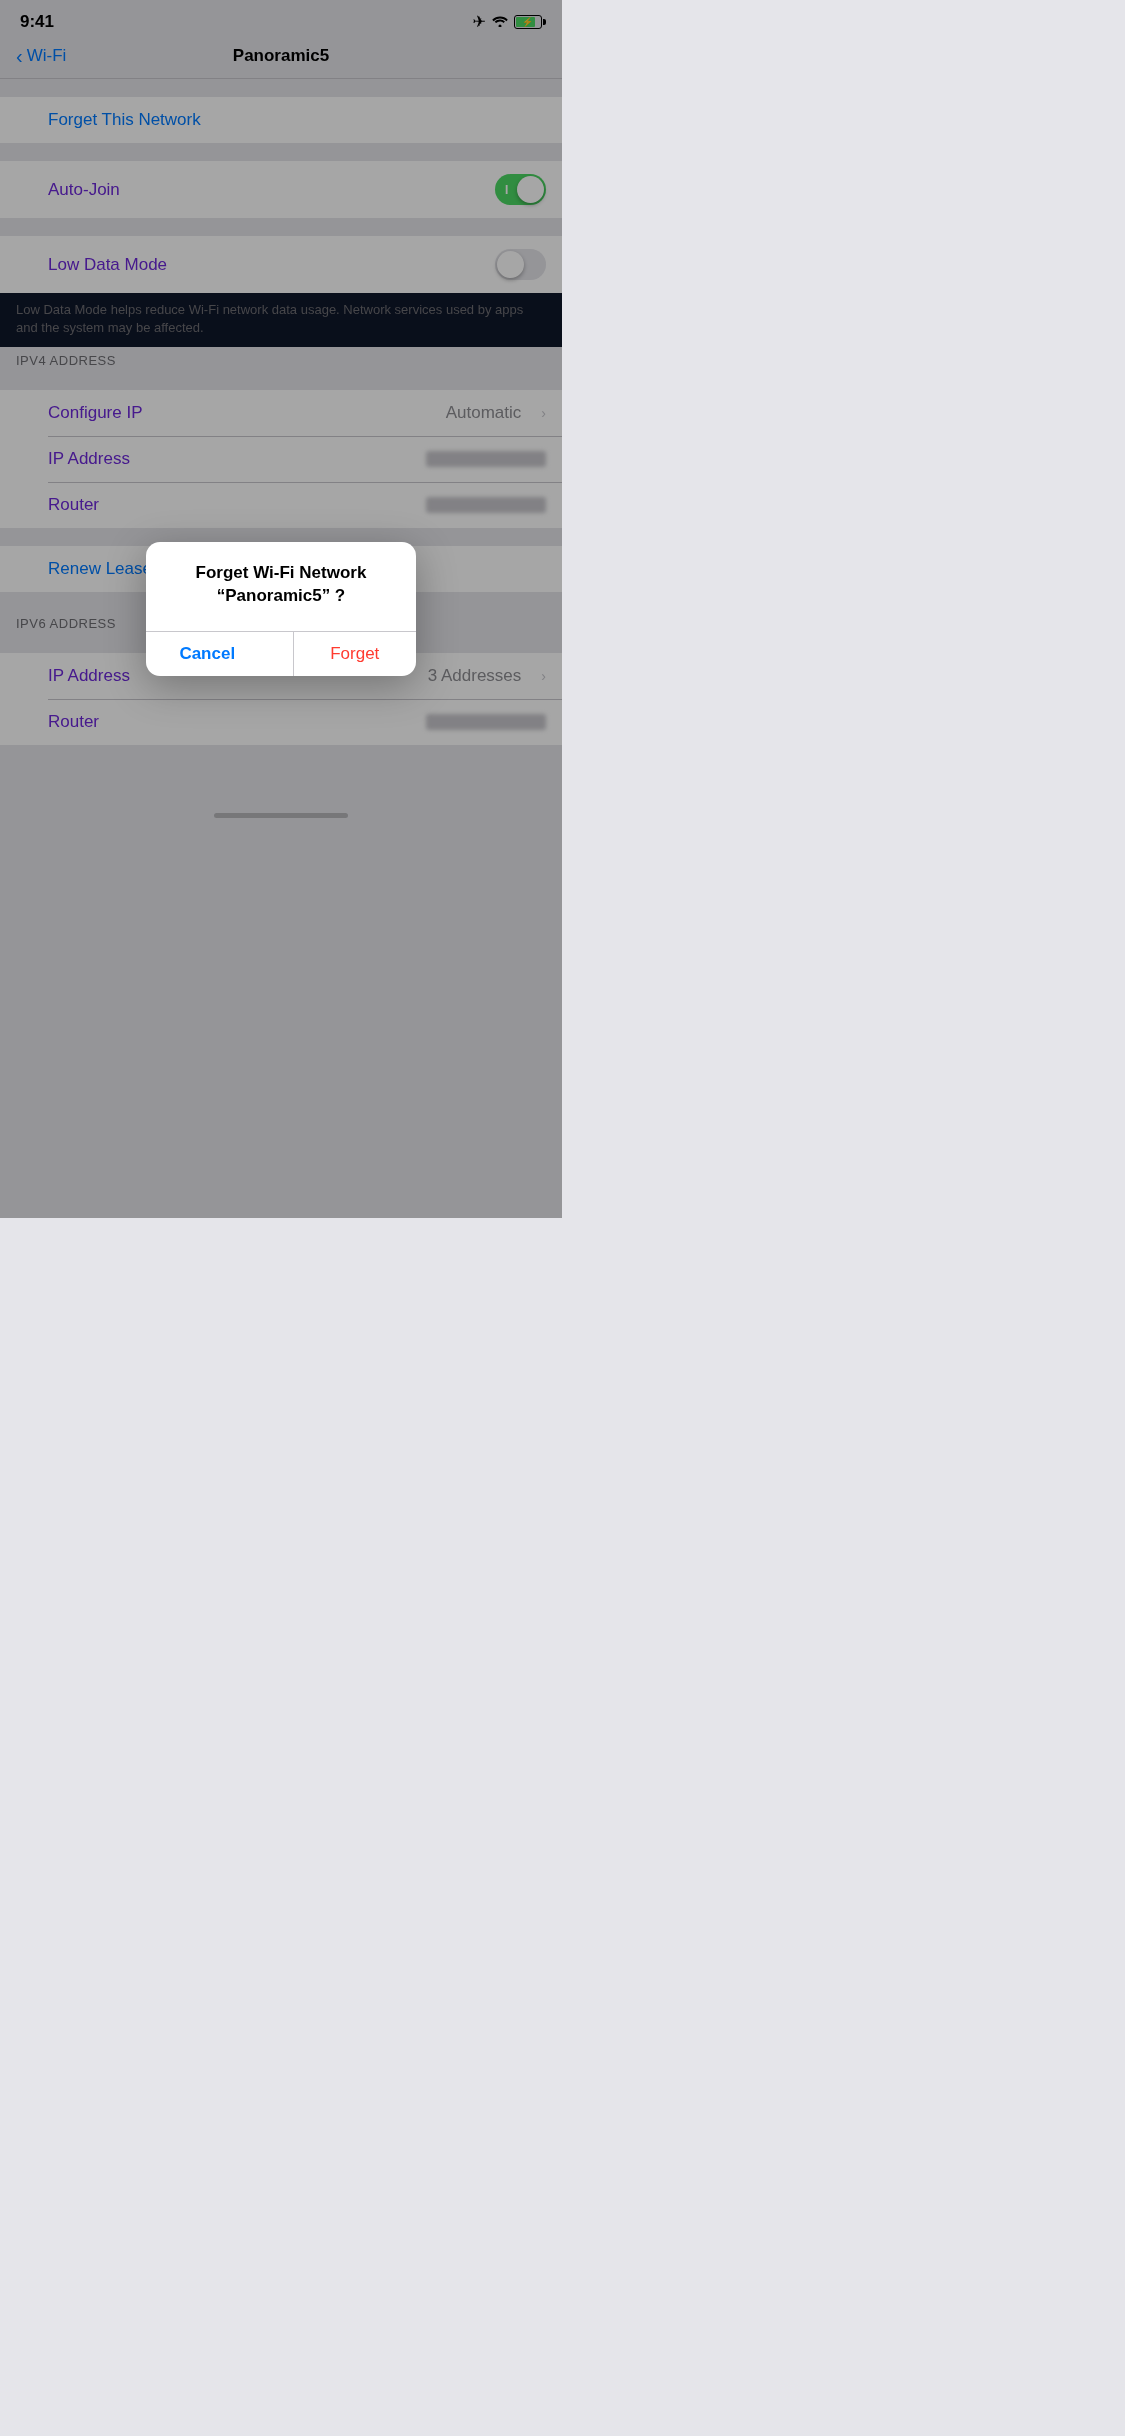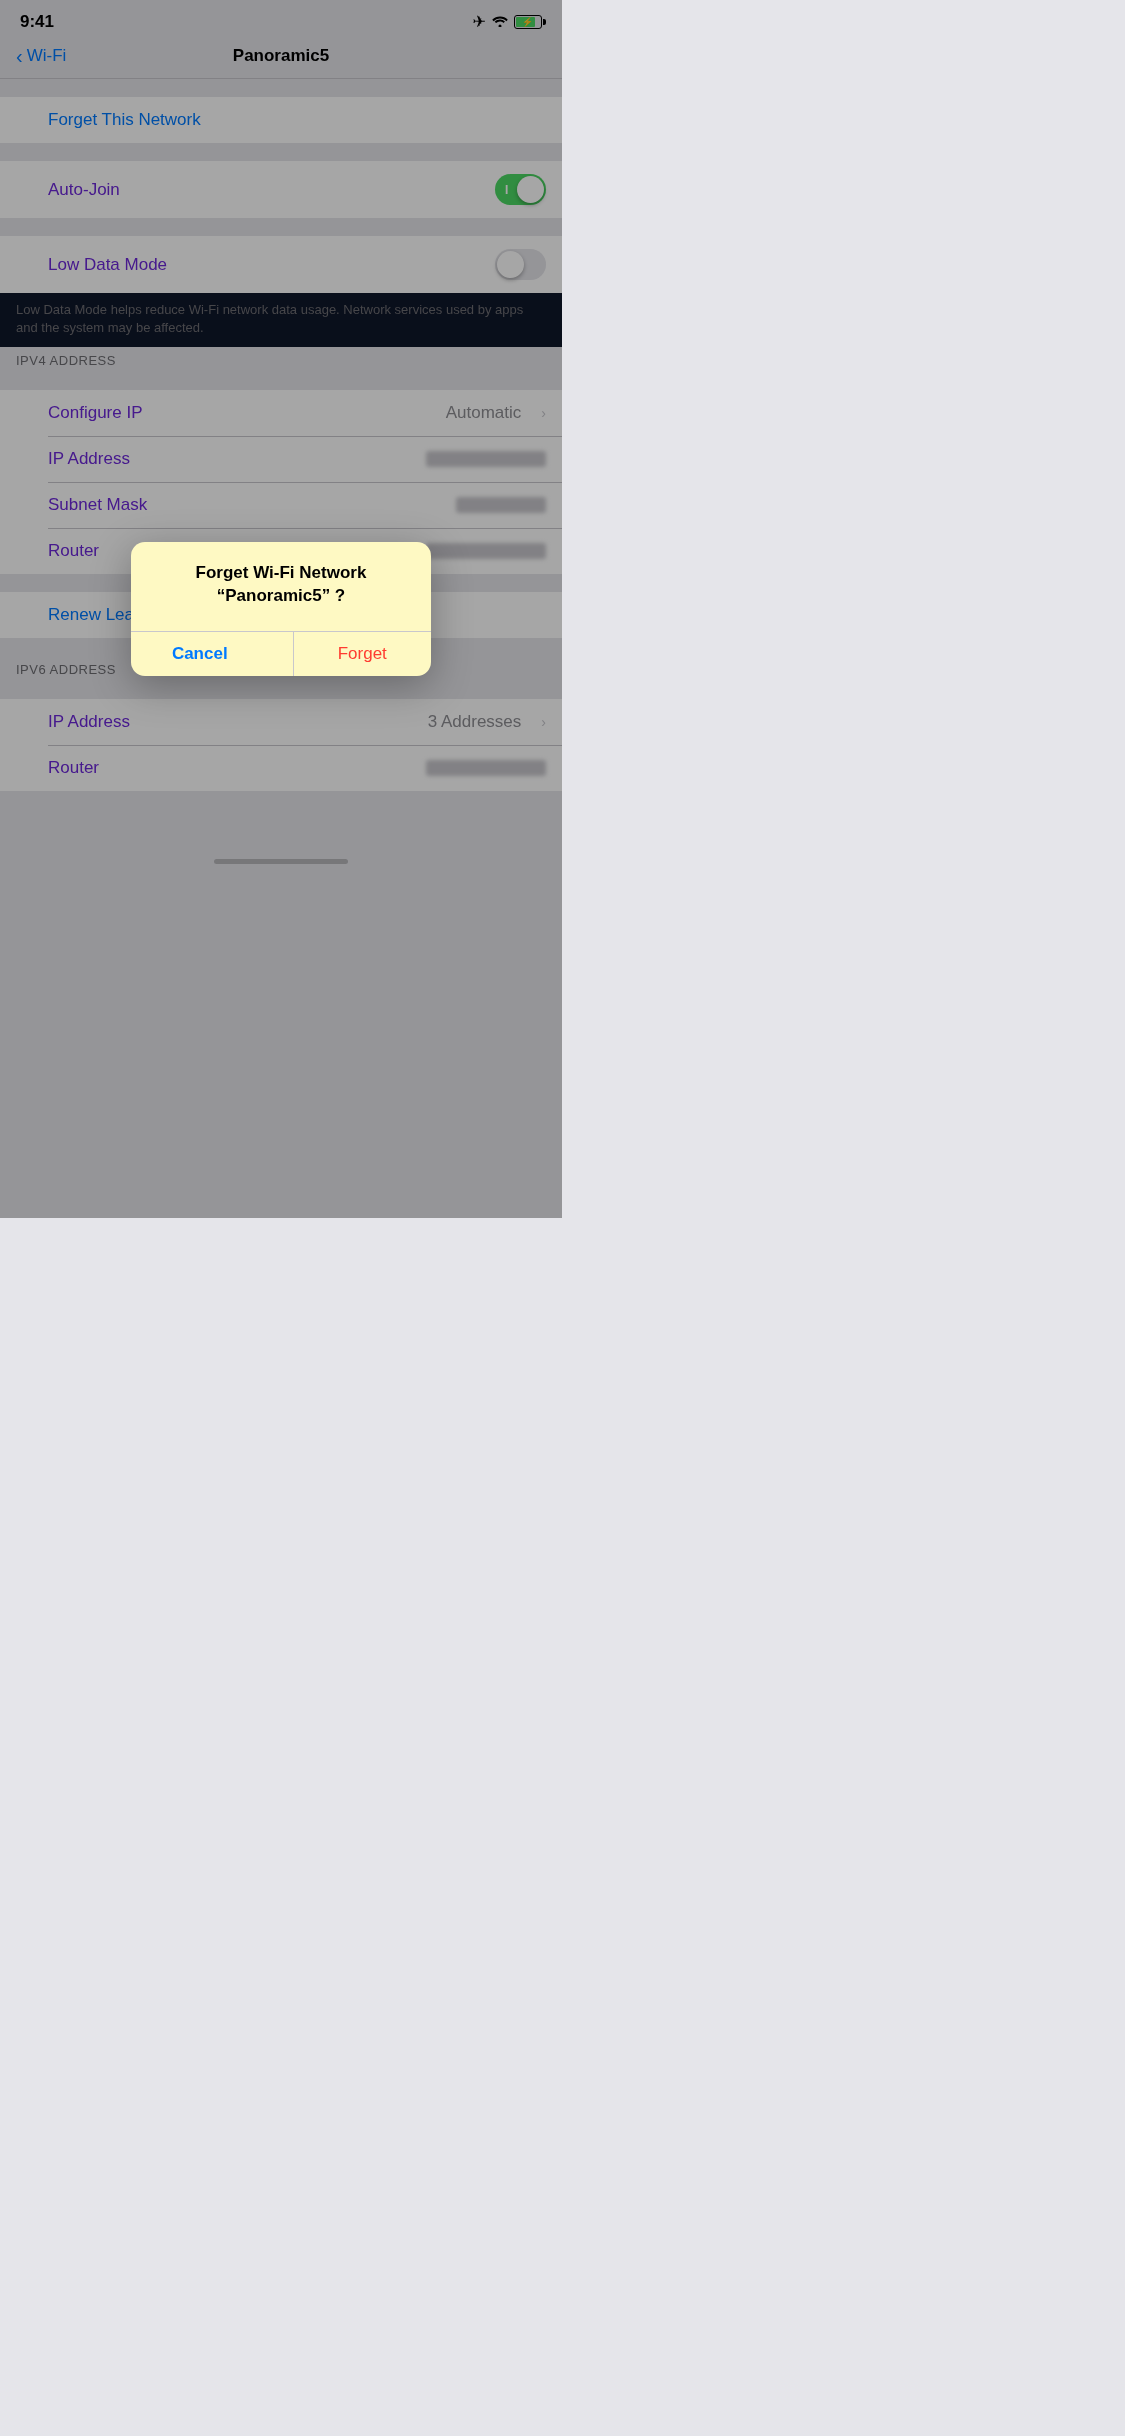--- a/index.html
+++ b/index.html
@@ -241,23 +241,23 @@
       right: 0;
       bottom: 0;
       background: rgba(0,0,0,0.35);
       z-index: 100;
       display: flex;
       align-items: center;
       justify-content: center;
     }
 
     .alert-dialog {
-      background: #fef9c3;
+      background: #ffffff;
       border-radius: 14px;
-      width: 300px;
+      width: 270px;
       overflow: hidden;
       box-shadow: 0 10px 40px rgba(0,0,0,0.3);
     }
 
     .alert-content {
       padding: 20px 16px 16px;
       text-align: center;
     }
 
     .alert-title {
@@ -384,24 +384,20 @@
     <div class="row-value">
       <span>Automatic</span>
       <span class="chevron-right">›</span>
     </div>
   </div>
   <div class="row">
     <span class="row-label">IP Address</span>
     <div class="row-value-blurred"></div>
   </div>
   <div class="row">
-    <span class="row-label">Subnet Mask</span>
-    <div class="row-value-blurred-sm"></div>
-  </div>
-  <div class="row">
     <span class="row-label">Router</span>
     <div class="row-value-blurred"></div>
   </div>
 </div>
 
 <div class="group-gap-sm"></div>
 <div class="section-group">
   <div class="row">
     <span class="row-label-blue">Renew Lease</span>
   </div>

